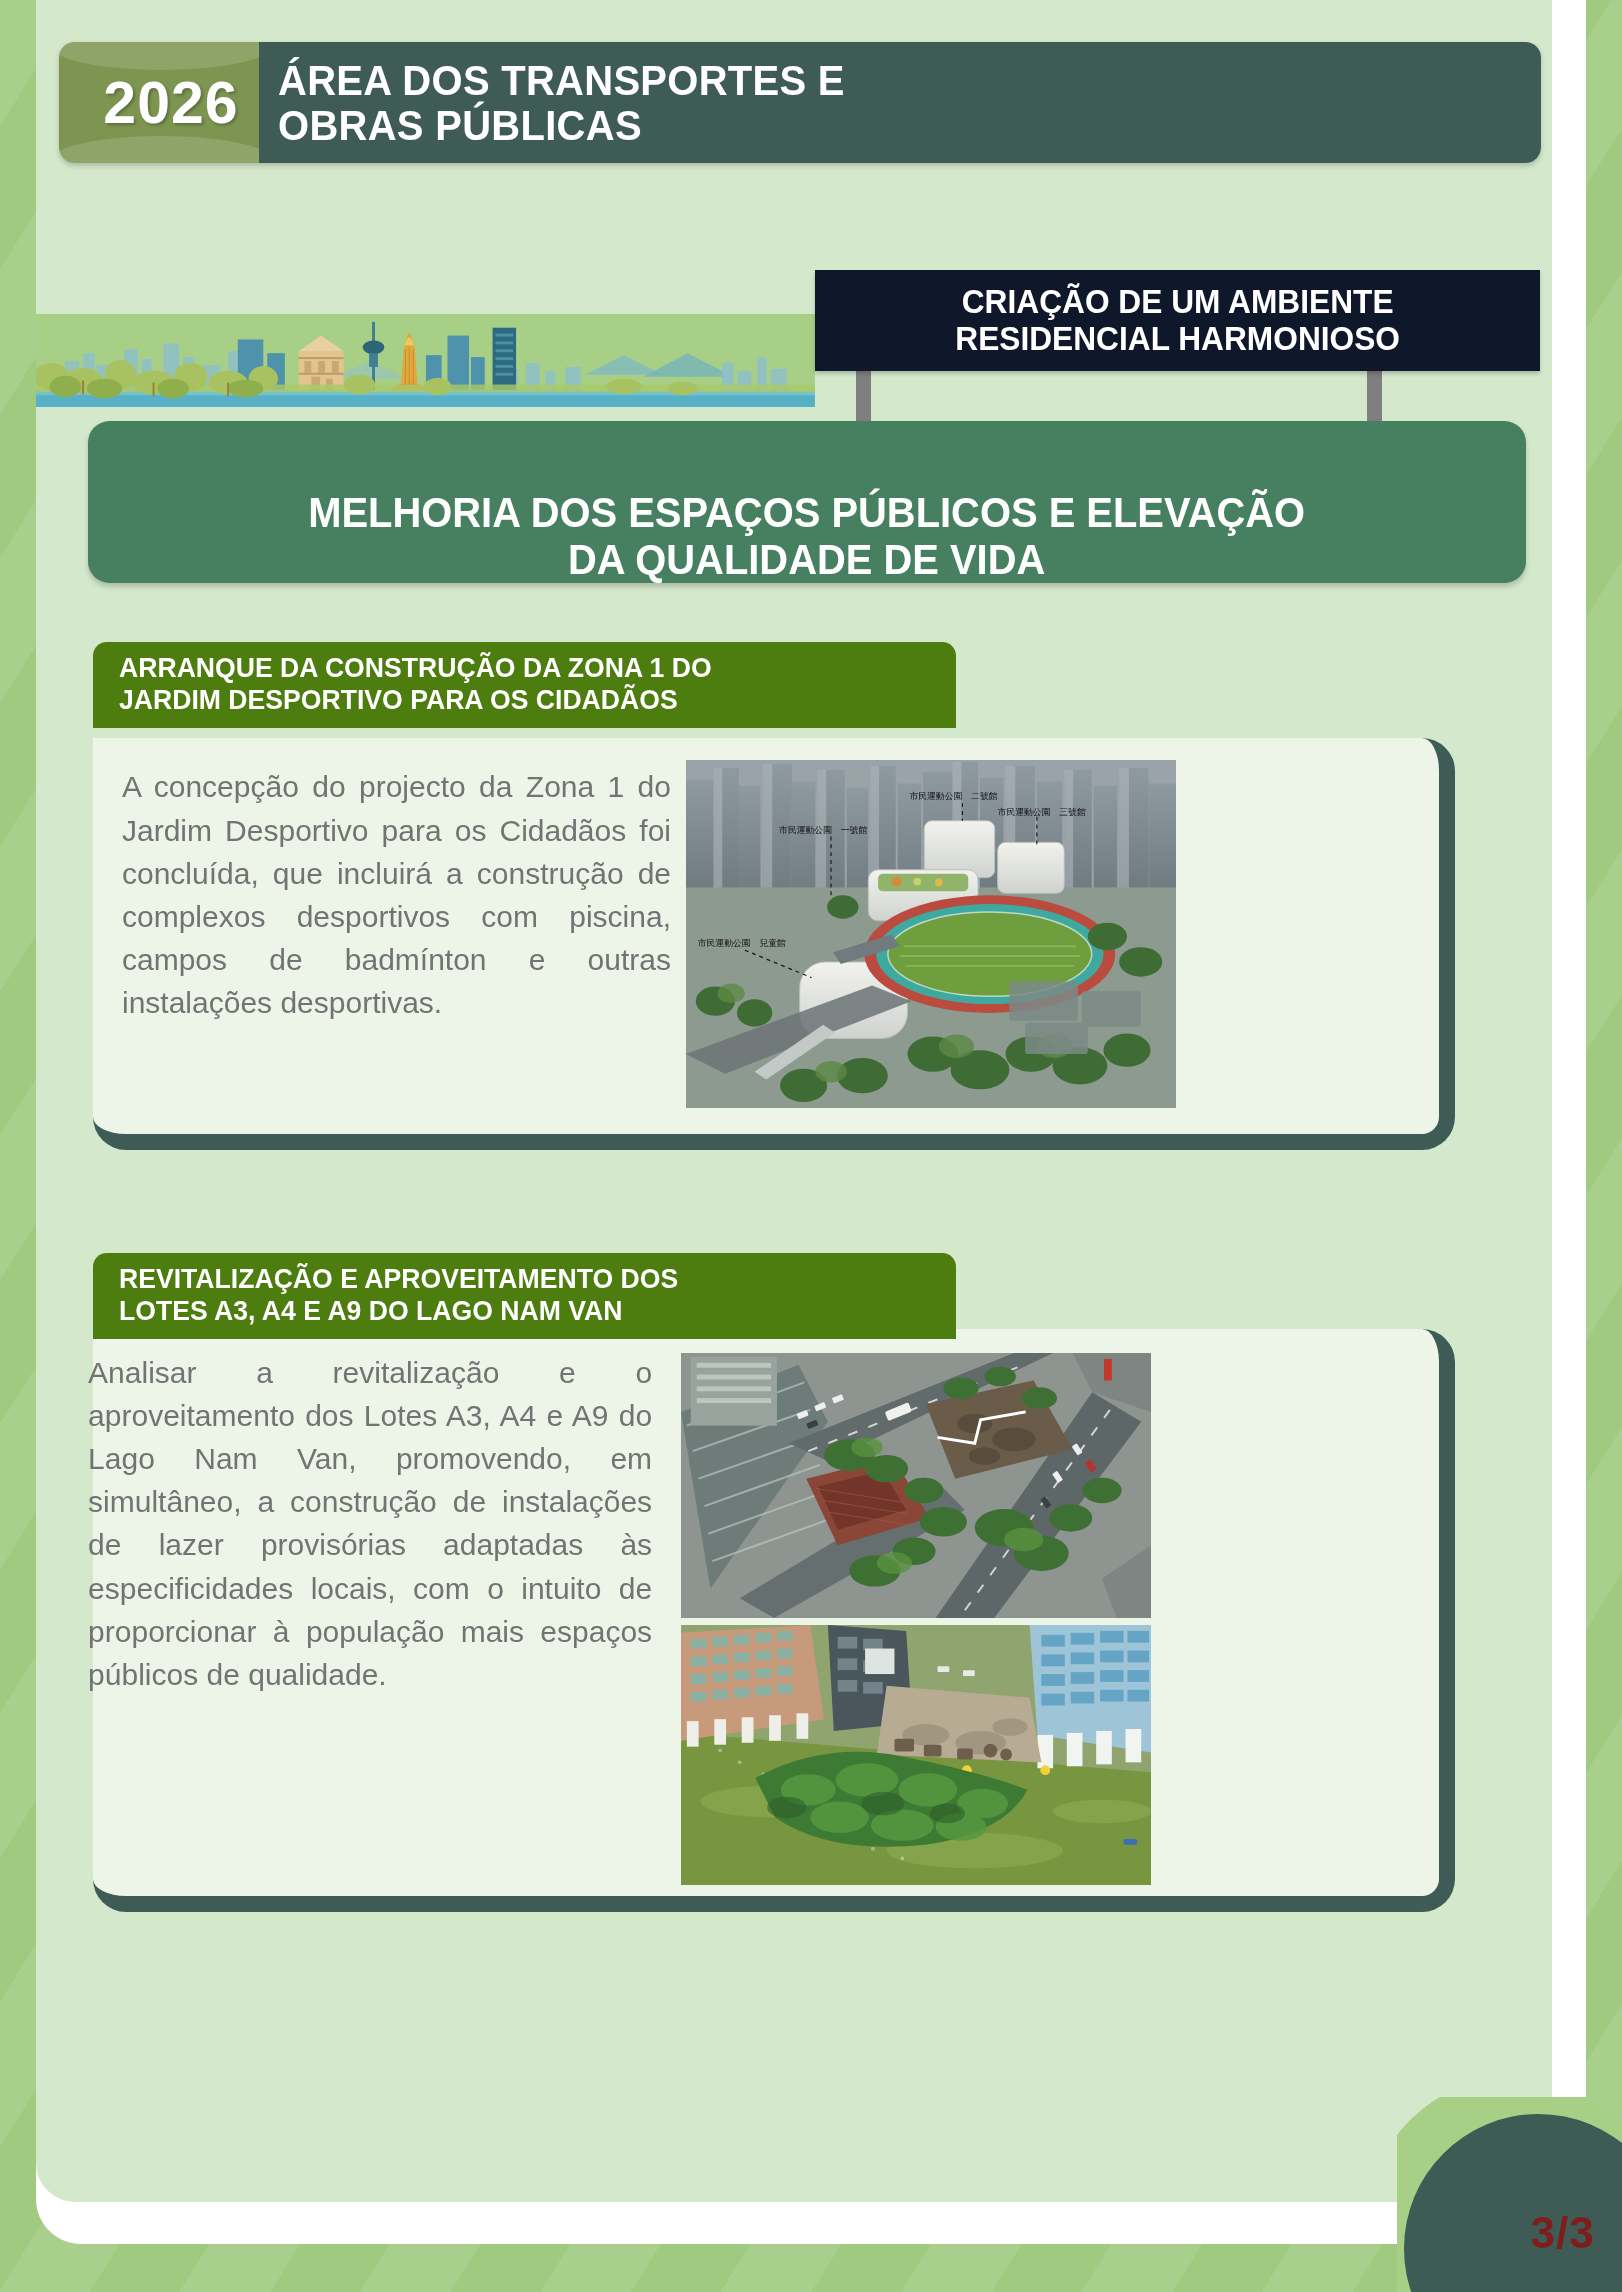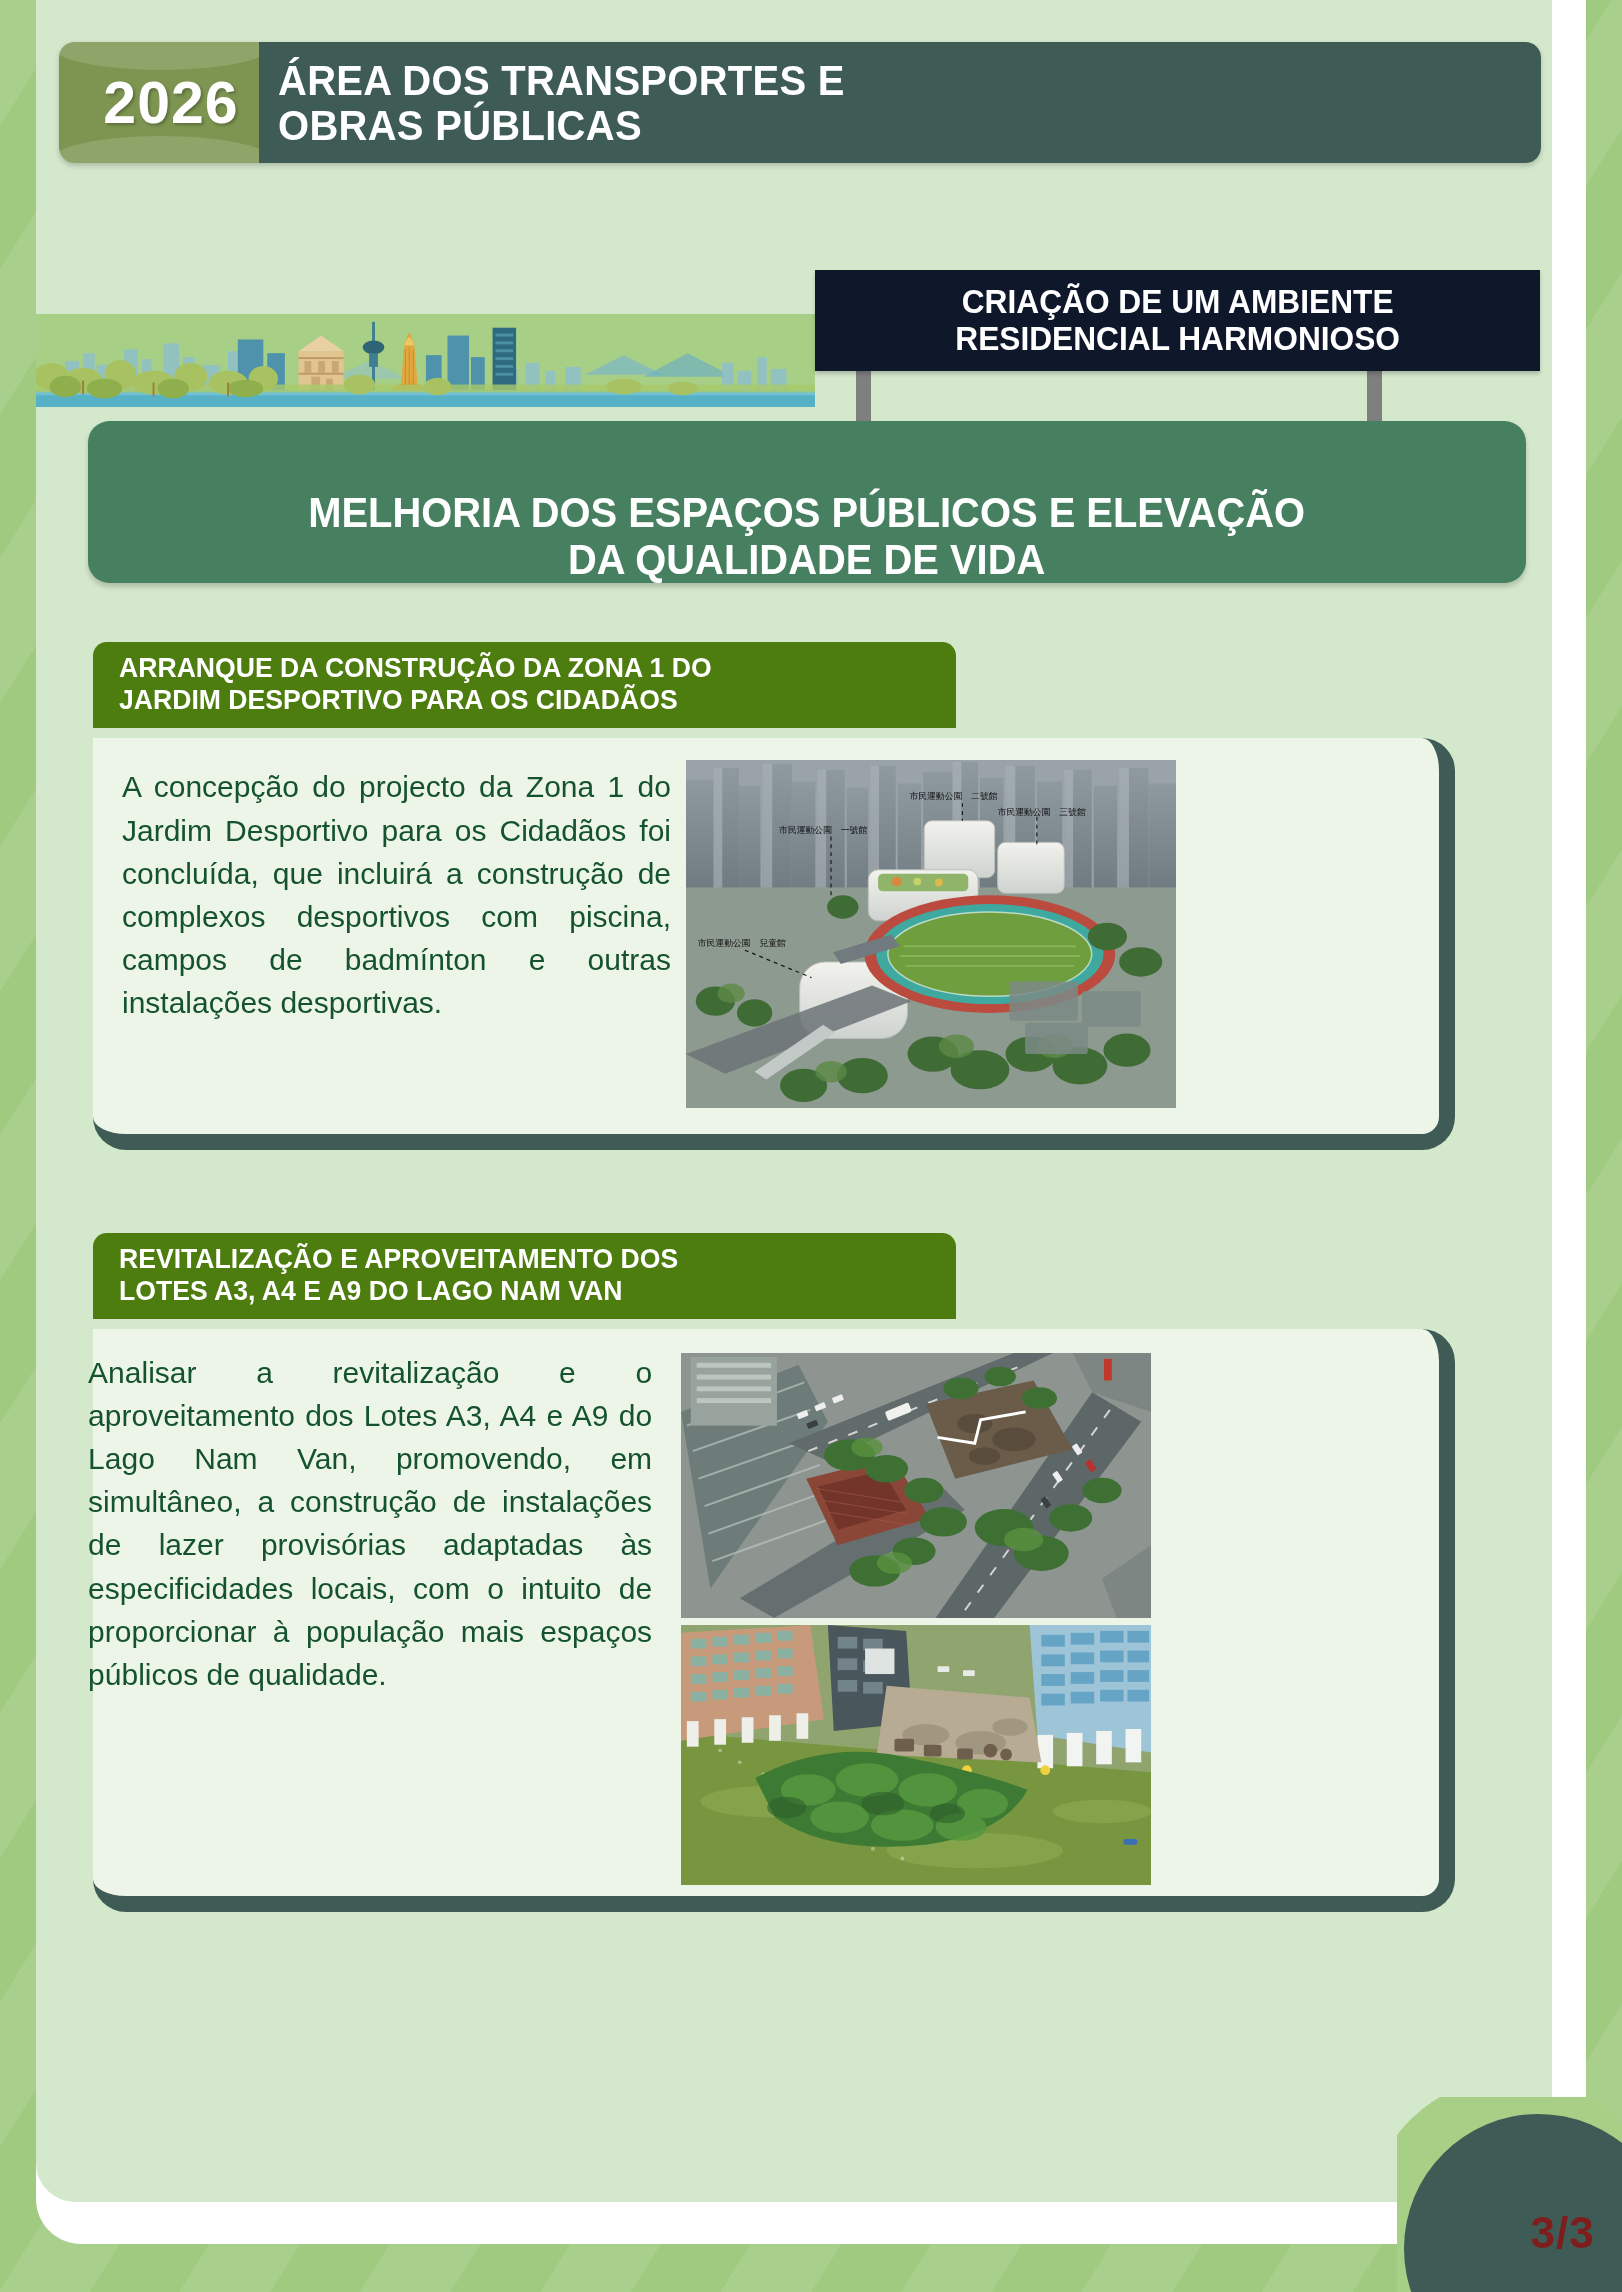--- a/index.html
+++ b/index.html
@@ -209,21 +209,21 @@
     position: absolute;
     left: 0;
     background: #edf5e8;
     border-radius: 0 33px 33px 33px;
     border-right: 16.7px solid #3e5b56;
     border-bottom: 16.7px solid #3e5b56;
   }
 
   .card-text {
     position: absolute;
-    color: #14532d;
+    color: #737373;
     font-size: 30px;
     line-height: 1.44;
     text-align: justify;
   }
 
   
   .photo {
     position: absolute;
     overflow: hidden;
     background: #b9c0be;
@@ -533,21 +533,21 @@
             <text x="228" y="40">市民運動公園　二號館</text>
             <text x="318" y="56">市民運動公園　三號館</text>
             <text x="12" y="190">市民運動公園　兒童館</text>
           </g>
         </svg>
       </div>
     </div>
   </div>
 
   <div class="card" style="left:93px; top:1233px;">
-    <div class="card-header" style="width:863px;">
+    <div class="card-header" style="width:863px;margin-top:20px;">
       <div class="card-header-text">REVITALIZAÇÃO E APROVEITAMENTO DOS
 LOTES A3, A4 E A9 DO LAGO NAM VAN</div>
     </div>
     <div class="card-body" style="top:96px; width:1362px; height:583px;">
       <div class="card-text" style="left:-4.9px; top:21.6px; width:564px;">Analisar a revitalização e o aproveitamento dos Lotes A3, A4 e A9 do Lago Nam Van, promovendo, em simultâneo, a construção de instalações de lazer provisórias adaptadas às especificidades locais, com o intuito de proporcionar à população mais espaços públicos de qualidade.</div>
 
       <div class="photo" style="left:588px; top:23.5px; width:470px; height:265px;">
         <svg viewBox="0 0 480 270" preserveAspectRatio="none">
           <rect width="480" height="270" fill="#8e9590"></rect>
 

